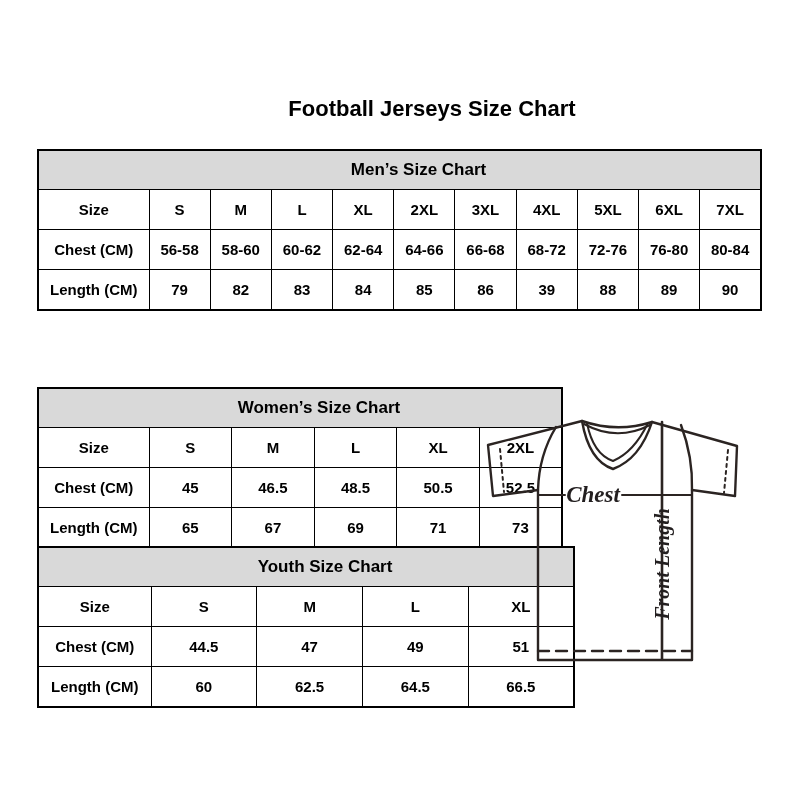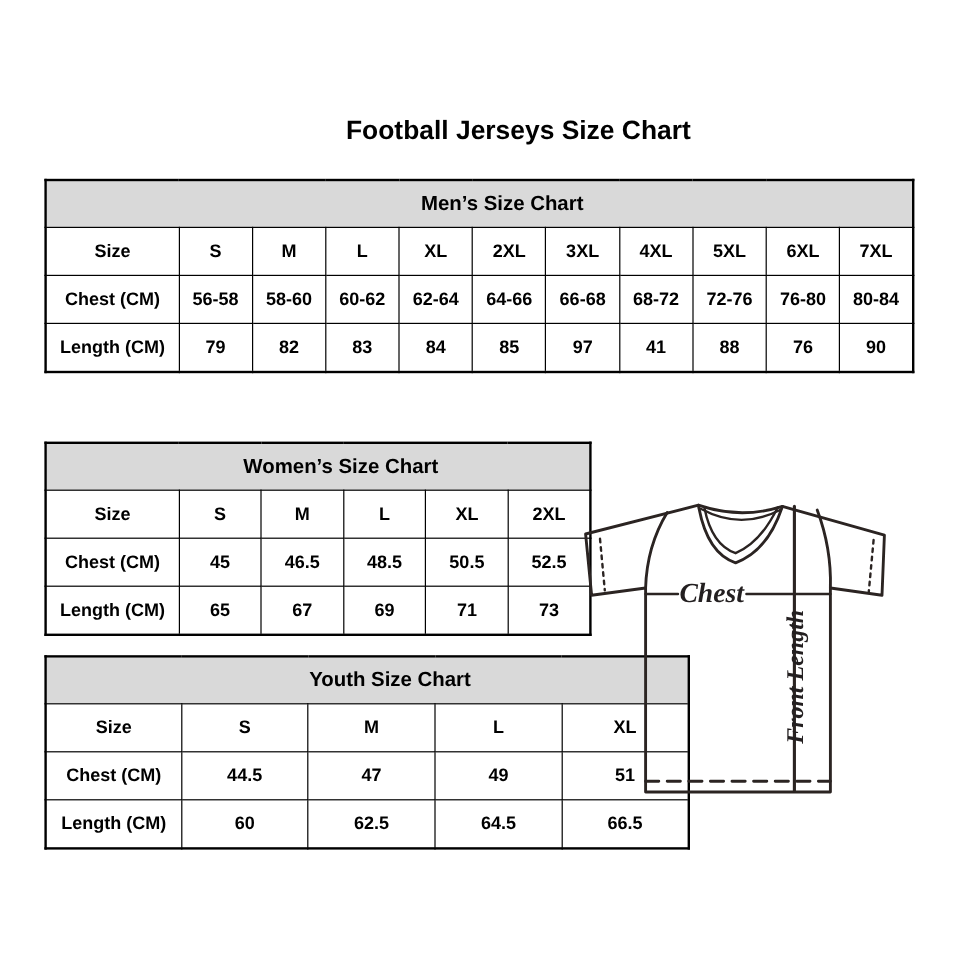--- a/index.html
+++ b/index.html
@@ -17,21 +17,21 @@
   }
   table.size-table td{
     border:1px solid #000;text-align:center;vertical-align:middle;
     font-weight:bold;font-size:15px;height:39px;padding:0 2px;
     overflow:hidden;white-space:nowrap;
   }
   table.size-table td.tbl-title{
     background:#d9d9d9;font-size:17px;height:38px;padding-left:40px;
   }
   #men-table{left:37px;top:149px;width:725px;}
-  #women-table{left:37px;top:368px;width:456px;}
+  #women-table{left:37px;top:387px;width:526px;}
   #youth-table{left:37px;top:546px;width:538px;}
   .jersey-wrap{position:absolute;left:472px;top:393px;width:300px;height:300px;}
   .jersey-wrap svg{display:block;}
   .diagram-text{
     font-family:"Liberation Serif",serif;font-style:italic;font-weight:bold;
     fill:#231f20;
   }
 </style>
 </head>
 <body>
@@ -82,24 +82,24 @@
         <td>76-80</td>
         <td>80-84</td>
       </tr>
       <tr>
         <td>Length (CM)</td>
         <td>79</td>
         <td>82</td>
         <td>83</td>
         <td>84</td>
         <td>85</td>
-        <td>97</td>
-        <td>41</td>
+        <td>86</td>
+        <td>39</td>
         <td>88</td>
-        <td>76</td>
+        <td>89</td>
         <td>90</td>
       </tr>
     </tbody>
   </table>
 
 <table class="size-table" id="women-table">
     <colgroup>
       <col style="width: 111px;">
       <col>
       <col>

